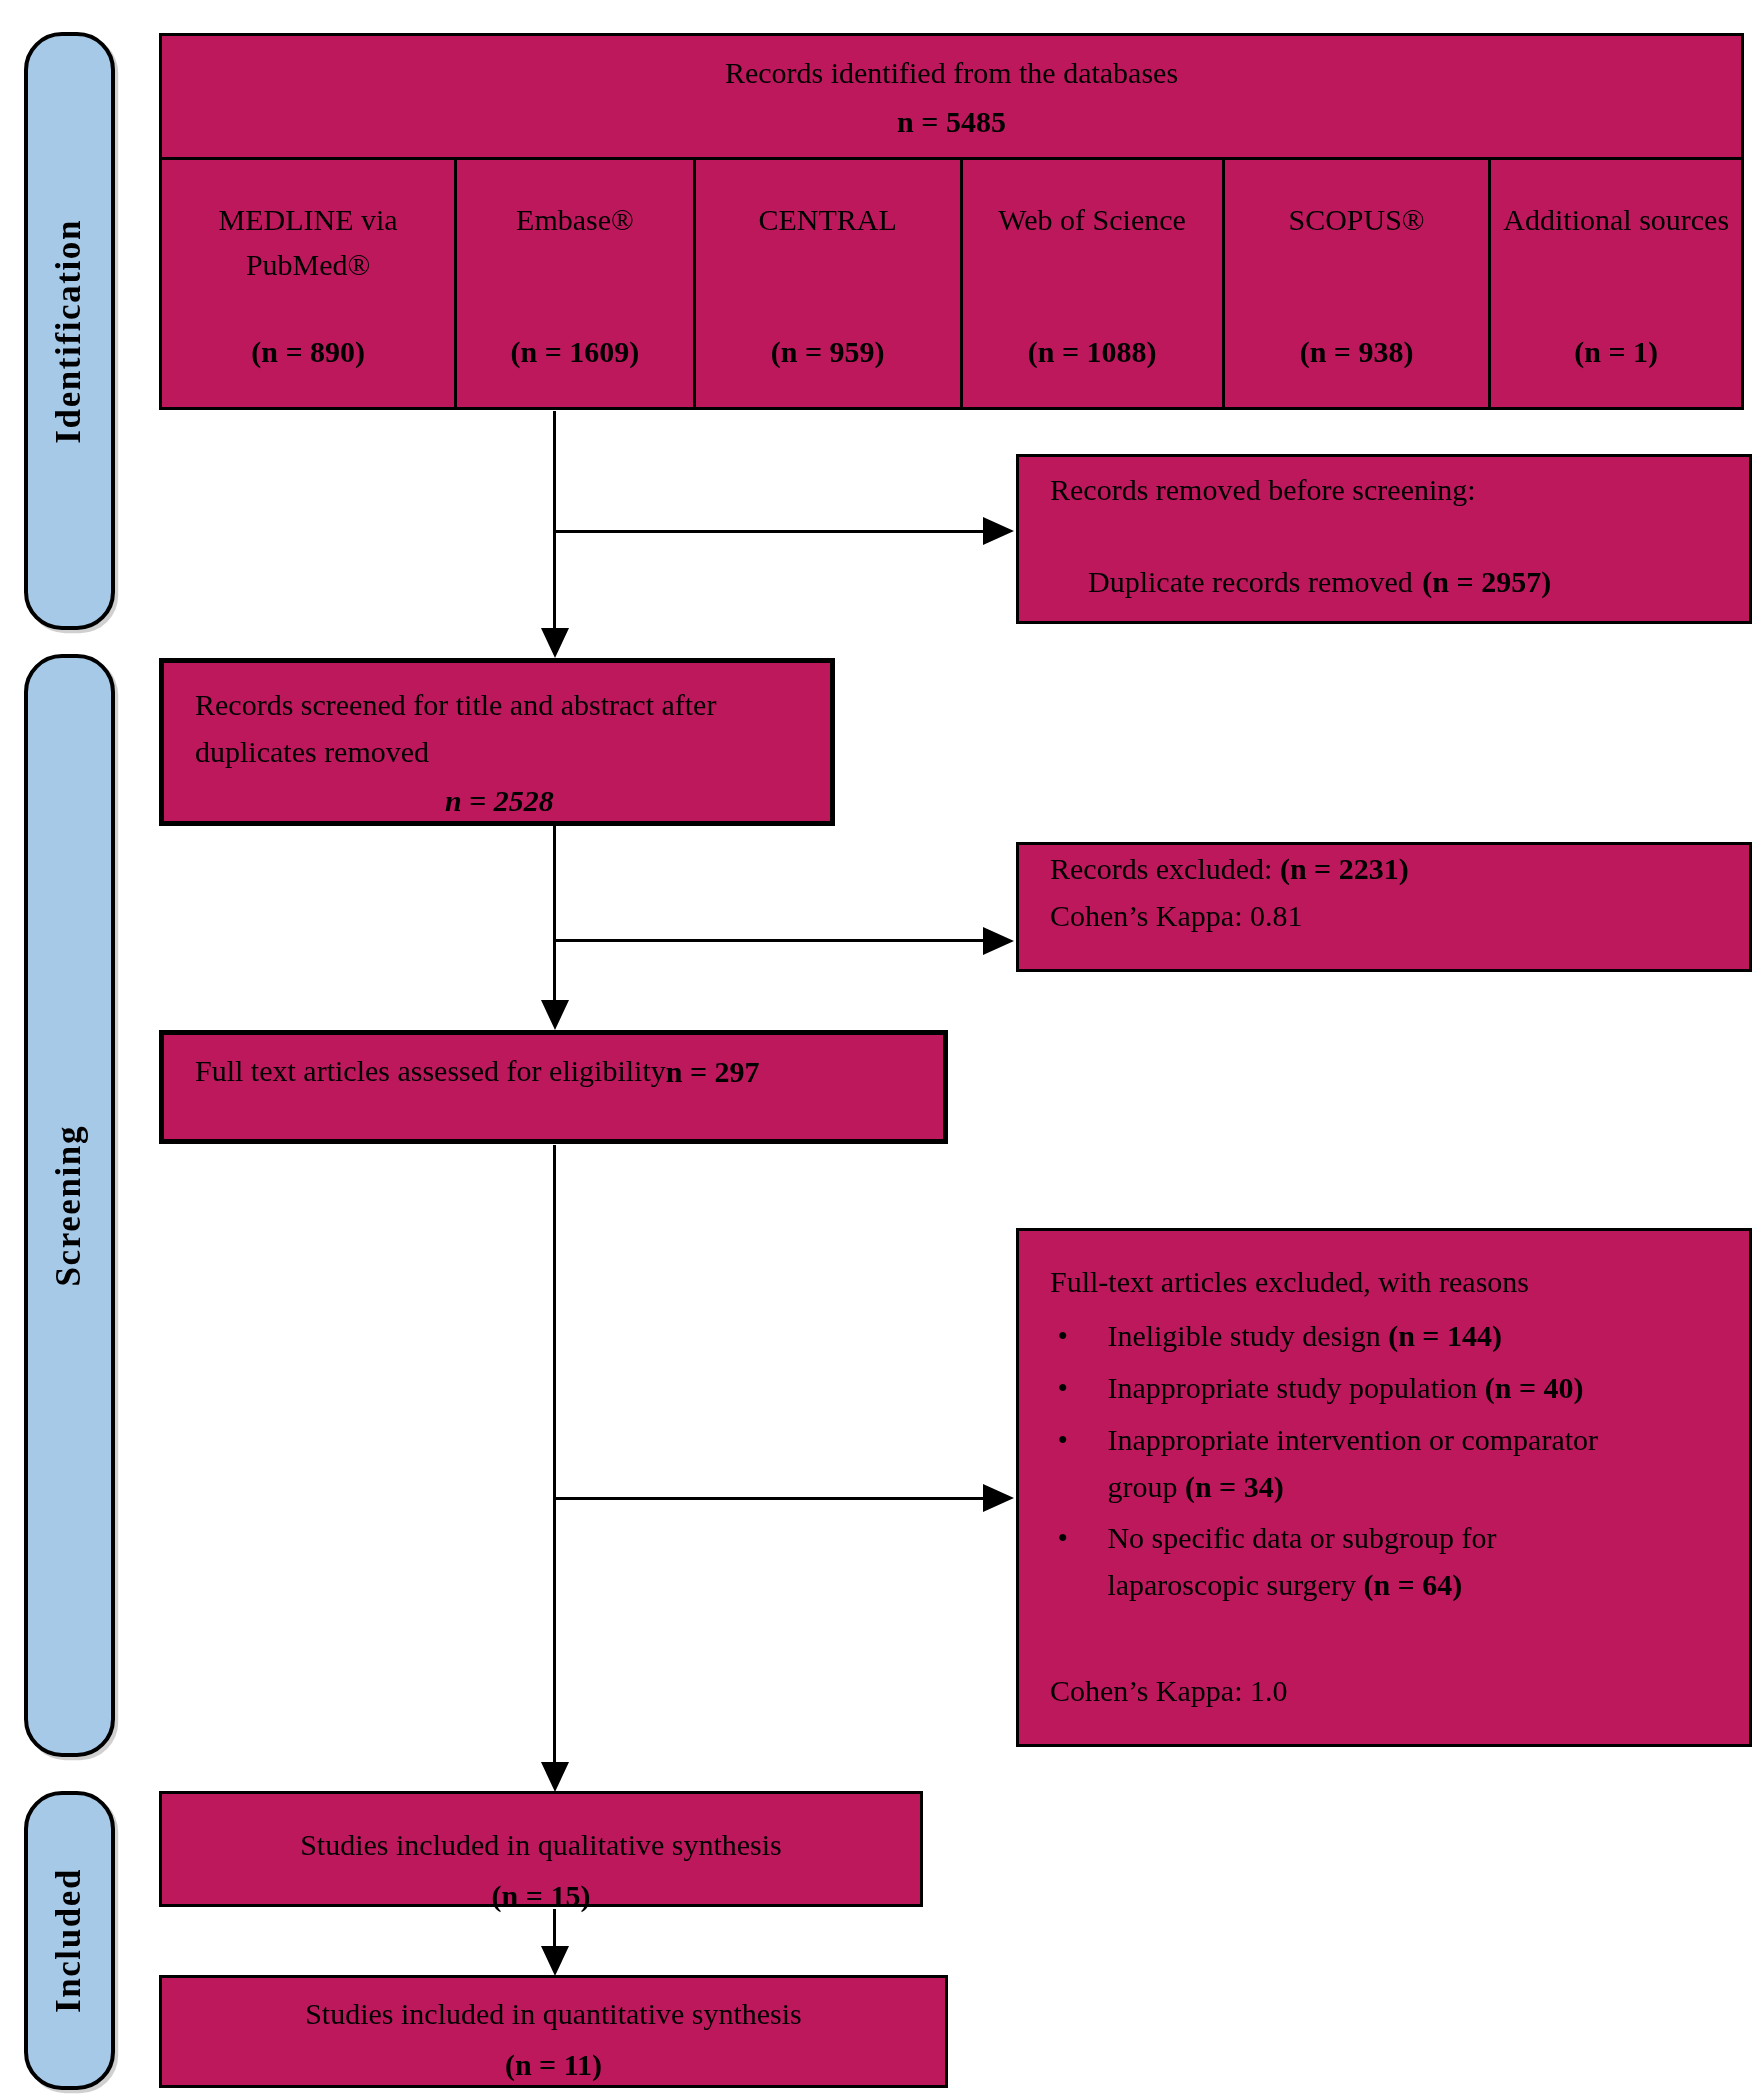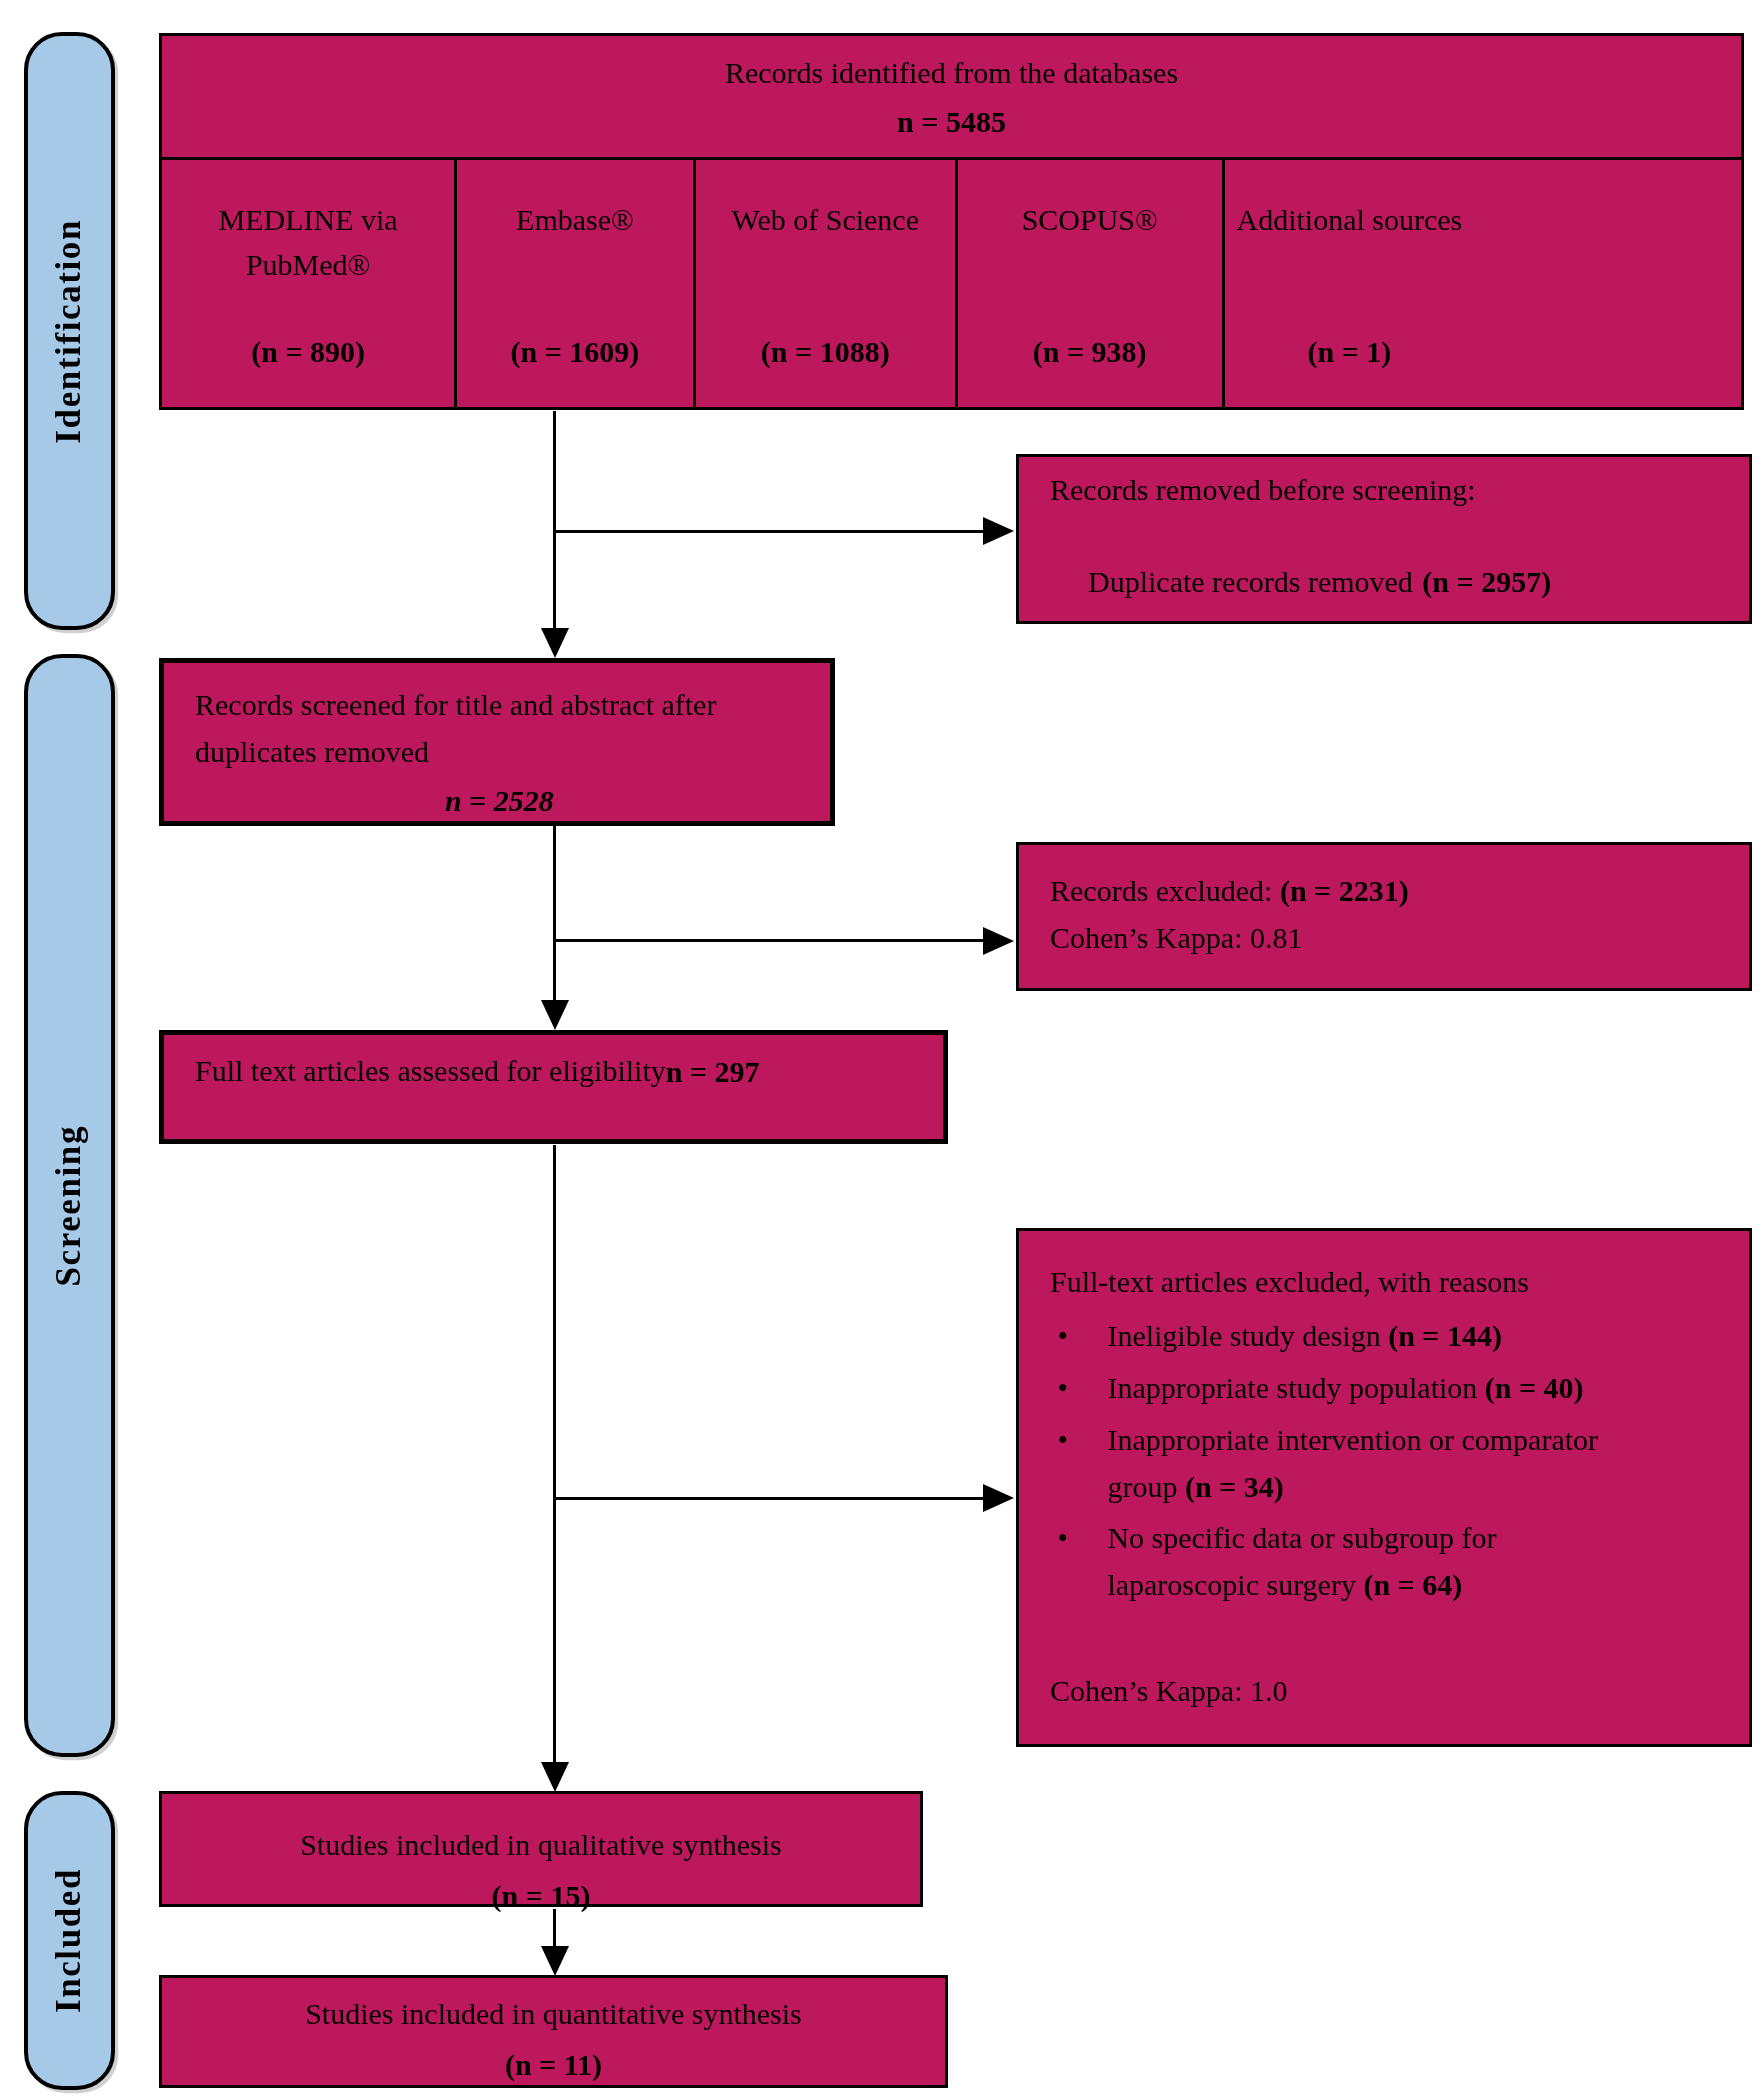--- a/index.html
+++ b/index.html
@@ -78,23 +78,23 @@
   #box-removed .b{margin-left:9.5px;}
 
   #box-screened{
     left:159px;top:658px;width:676px;height:168px;
     padding:19px 26.4px 16px 31px;
     display:flex;flex-direction:column;
   }
   #box-screened .cnt{text-align:center;margin-top:3.2px;font-style:italic;}
 
   #box-excluded{
-    left:1016px;top:842px;width:736px;height:149px;
+    left:1016px;top:842px;width:736px;height:130px;
     padding:23px 27.5px 30px 31px;
-    display:flex;flex-direction:column;justify-content:flex-start;
+    display:flex;flex-direction:column;justify-content:flex-end;
   }
 
   #box-fulltext{
     left:159px;top:1030px;width:789px;height:114px;
     padding:12.7px 26.4px 10.6px 31px;
     display:flex;flex-direction:row;
   }
   #box-fulltext .cnt{text-align:center;margin-top:1.1px;}
 
   #box-reasons{
@@ -156,20 +156,24 @@
     </div>
     <div class="cols">
       <div class="cell cw0">
         <div>MEDLINE via PubMed®</div>
         <div class="b">(n = 890)</div>
       </div>
       <div class="cell cw1">
         <div>Embase®</div>
         <div class="b">(n = 1609)</div>
       </div>
+      <div class="cell cw2">
+        <div>CENTRAL</div>
+        <div class="b">(n = 959)</div>
+      </div>
       <div class="cell cw3">
         <div>Web of Science</div>
         <div class="b">(n = 1088)</div>
       </div>
       <div class="cell cw4">
         <div>SCOPUS®</div>
         <div class="b">(n = 938)</div>
       </div>
       <div class="cell cw5">
         <div>Additional sources</div>

